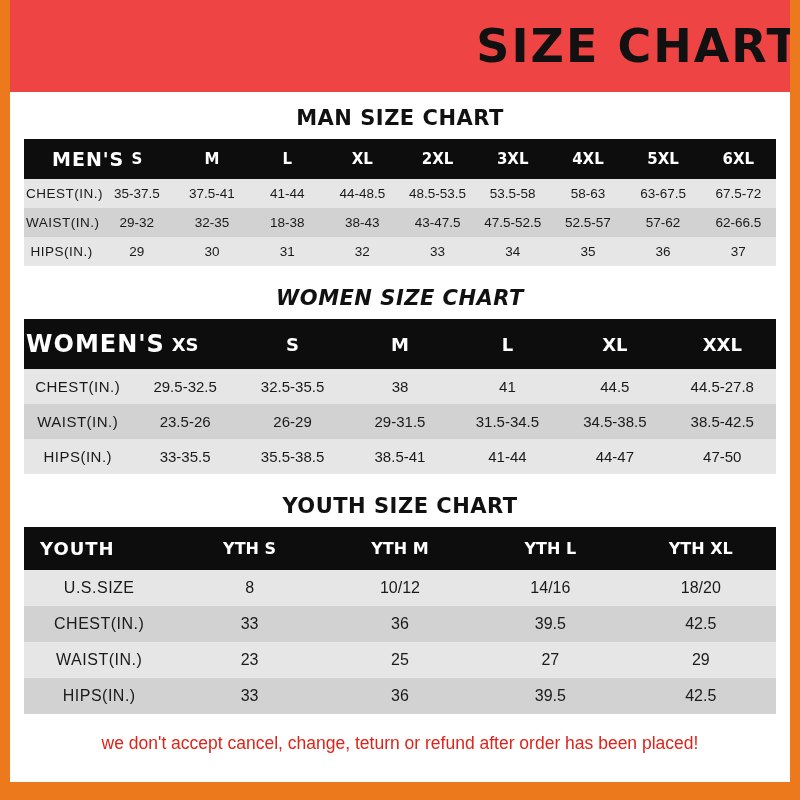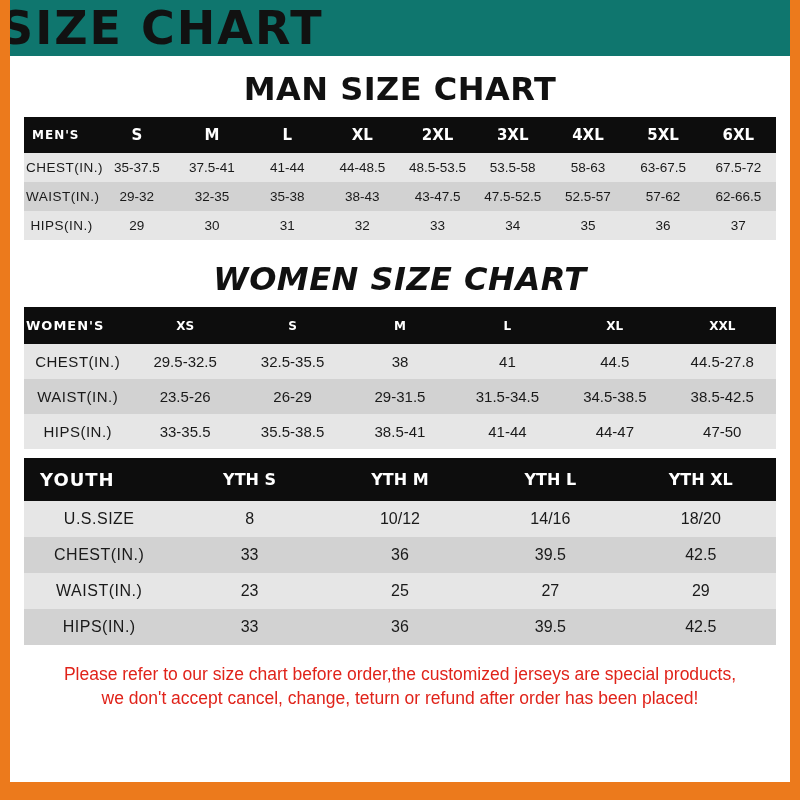--- a/index.html
+++ b/index.html
@@ -11,40 +11,40 @@
   }
   .page {
     width: 800px; height: 800px;
     position: relative;
     background: #ffffff;
     border-left: 10px solid #ec7a1c;
     border-right: 10px solid #ec7a1c;
     overflow: hidden;
   }
   .header-band {
-    background: #0f766e;
-    height: 56px;
+    background: #ef4444;
+    height: 92px;
     display: flex;
     align-items: center;
-    justify-content: flex-start;
+    justify-content: flex-end;
     margin: 0 -10px;
   }
   .header-title {
     font-family: "DejaVu Sans", sans-serif;
     font-weight: bold;
     font-size: 46px;
     letter-spacing: 2px;
     color: #111111;
     line-height: 1;
   }
   .section-title {
     text-align: center;
     font-family: "DejaVu Sans", sans-serif;
     font-weight: bold;
-    font-size: 32px;
+    font-size: 21px;
     color: #111111;
     letter-spacing: 0.5px;
   }
   .t-man { margin-top: 14px; }
   .t-women { margin-top: 20px; font-style: italic; }
   .t-youth { margin-top: 20px; }
 
   table.size-table {
     border-collapse: collapse;
     width: 752px;
@@ -55,42 +55,42 @@
     background: #0d0d0d;
     color: #ffffff;
     font-family: "DejaVu Sans", sans-serif;
     font-weight: bold;
     font-size: 15px;
     padding: 9px 2px;
     text-align: center;
   }
   table.size-table thead th.first {
     text-align: left;
-    padding-left: 8px;
-    font-size: 12px;
+    padding-left: 28px;
+    font-size: 19px;
     letter-spacing: 1px;
   }
   table.size-table tbody td {
     font-family: "Liberation Sans", sans-serif;
     font-size: 13.5px;
     color: #1a1a1a;
     text-align: center;
     padding: 7px 2px;
   }
   table.size-table tbody td.first {
     text-align: center;
     font-size: 13.5px;
     letter-spacing: 0.5px;
   }
   table.size-table tbody tr.odd td { background: #e6e6e6; }
   table.size-table tbody tr.even td { background: #d2d2d2; }
 
   
-  #women-table thead th { font-size: 12px; padding: 11px 2px; }
-  #women-table thead th.first { font-size: 13px; }
+  #women-table thead th { font-size: 18px; padding: 11px 2px; }
+  #women-table thead th.first { font-size: 24px; }
   #women-table tbody td { font-size: 15px; padding: 9px 2px; }
 
   #youth-table thead th { font-size: 16px; padding: 11px 16px; }
   #youth-table thead th.first { font-size: 18px; }
   #youth-table tbody td { font-size: 16px; padding: 9px 17px; }
 
   .footer-note {
     margin: 18px 18px 0 18px;
     text-align: center;
     color: #e0231a;
@@ -141,21 +141,21 @@
         <td>48.5-53.5</td>
         <td>53.5-58</td>
         <td>58-63</td>
         <td>63-67.5</td>
         <td>67.5-72</td>
       </tr>
       <tr class="even">
         <td class="first">WAIST(IN.)</td>
         <td>29-32</td>
         <td>32-35</td>
-        <td>35-38</td>
+        <td>18-38</td>
         <td>38-43</td>
         <td>43-47.5</td>
         <td>47.5-52.5</td>
         <td>52.5-57</td>
         <td>57-62</td>
         <td>62-66.5</td>
       </tr>
       <tr class="odd">
         <td class="first">HIPS(IN.)</td>
         <td>29</td>
@@ -208,20 +208,21 @@
         <td>33-35.5</td>
         <td>35.5-38.5</td>
         <td>38.5-41</td>
         <td>41-44</td>
         <td>44-47</td>
         <td>47-50</td>
       </tr>
     </tbody>
   </table>
 
+  <div class="section-title t-youth">YOUTH SIZE CHART</div>
   <table class="size-table" id="youth-table">
     <thead>
       <tr>
         <th class="first">YOUTH</th>
         <th>YTH S</th>
         <th>YTH M</th>
         <th>YTH L</th>
         <th>YTH XL</th>
       </tr>
     </thead>
@@ -251,18 +252,17 @@
         <td class="first">HIPS(IN.)</td>
         <td>33</td>
         <td>36</td>
         <td>39.5</td>
         <td>42.5</td>
       </tr>
     </tbody>
   </table>
 
   <div class="footer-note">
-    <span class="footer-line">Please refer to our size chart before order,the customized jerseys are special products,</span>
     <span class="footer-line">we don't accept cancel, change, teturn or refund after order has been placed!</span>
   </div>
 
   <div class="bottom-band"></div>
 </div>
 
 </body></html>

